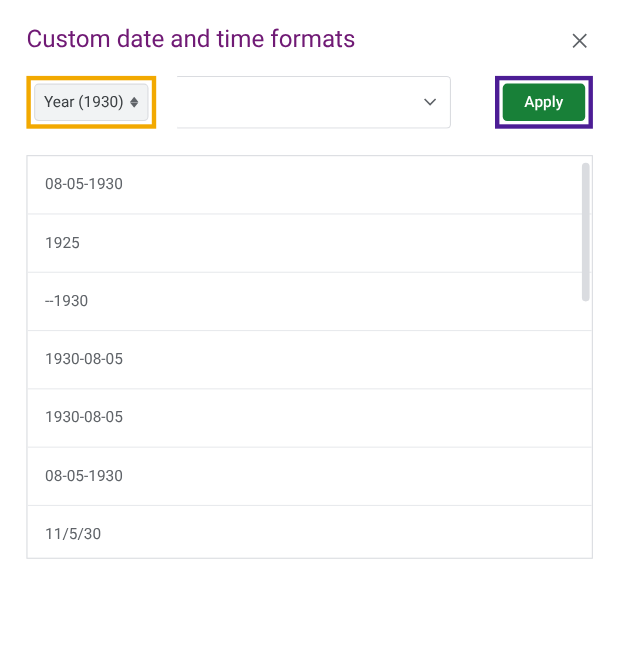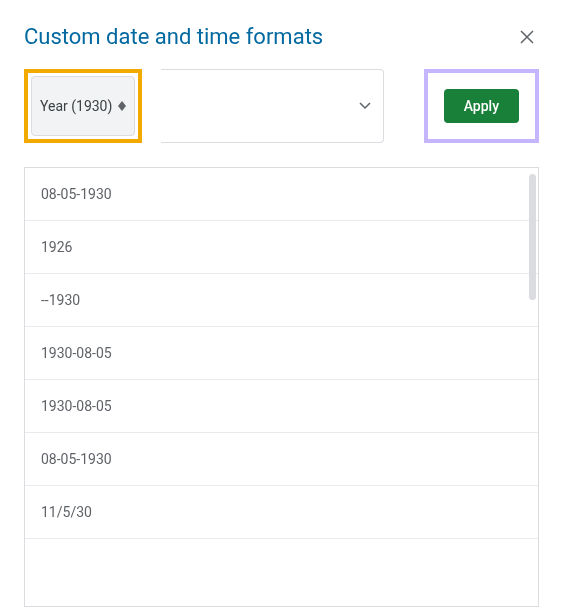--- a/index.html
+++ b/index.html
@@ -13,21 +13,21 @@
     }
     .header {
       display: flex;
       justify-content: space-between;
       align-items: center;
       margin-bottom: 20px;
     }
     .title {
       font-size: 22px;
       font-weight: 400;
-      color: #0369a1;
+      color: #701a75;
     }
     .close-btn {
       width: 24px;
       height: 24px;
       display: flex;
       align-items: center;
       justify-content: center;
       cursor: pointer;
       color: #5f6368;
       border: none;
@@ -70,42 +70,42 @@
       align-items: center;
       justify-content: flex-end;
       padding: 0 12px;
       margin-left: -7px;
       cursor: pointer;
     }
     .chevron {
       color: #5f6368;
     }
     .highlight-right {
-      border: 4px solid #c4b5fd;
-      padding: 16px;
+      border: 4px solid #4c1d95;
+      padding: 3px;
       display: inline-flex;
       margin-left: 14px;
     }
     .apply-btn {
       background: #188038;
       color: #fff;
       border: none;
       font-size: 14px;
       font-weight: 500;
       padding: 0 20px;
       border-radius: 4px;
       cursor: pointer;
       font-family: inherit;
       height: 100%;
       min-height: 34px;
     }
     .list-wrapper {
       position: relative;
       border: 1px solid #dadce0;
-      height: 440px;
+      height: 367px;
       overflow: hidden;
     }
     .scroll-thumb {
       position: absolute;
       right: 2px;
       top: 6px;
       width: 7px;
       height: 126px;
       background: #dadce0;
       border-radius: 4px;
@@ -156,21 +156,21 @@
       </svg>
   </div>
   <div class="highlight-right">
     <button class="apply-btn">Apply</button>
   </div>
 </div>
 
 <div class="list-wrapper">
   <ul class="format-list">
       <li class="format-item">08-05-1930</li>
-      <li class="format-item">1926</li>
+      <li class="format-item">1925</li>
       <li class="format-item">--1930</li>
       <li class="format-item">1930-08-05</li>
       <li class="format-item">1930-08-05</li>
       <li class="format-item">08-05-1930</li>
       <li class="format-item">11/5/30</li>
     </ul>
   <div class="scroll-thumb"></div>
 </div>
 
 </body></html>

